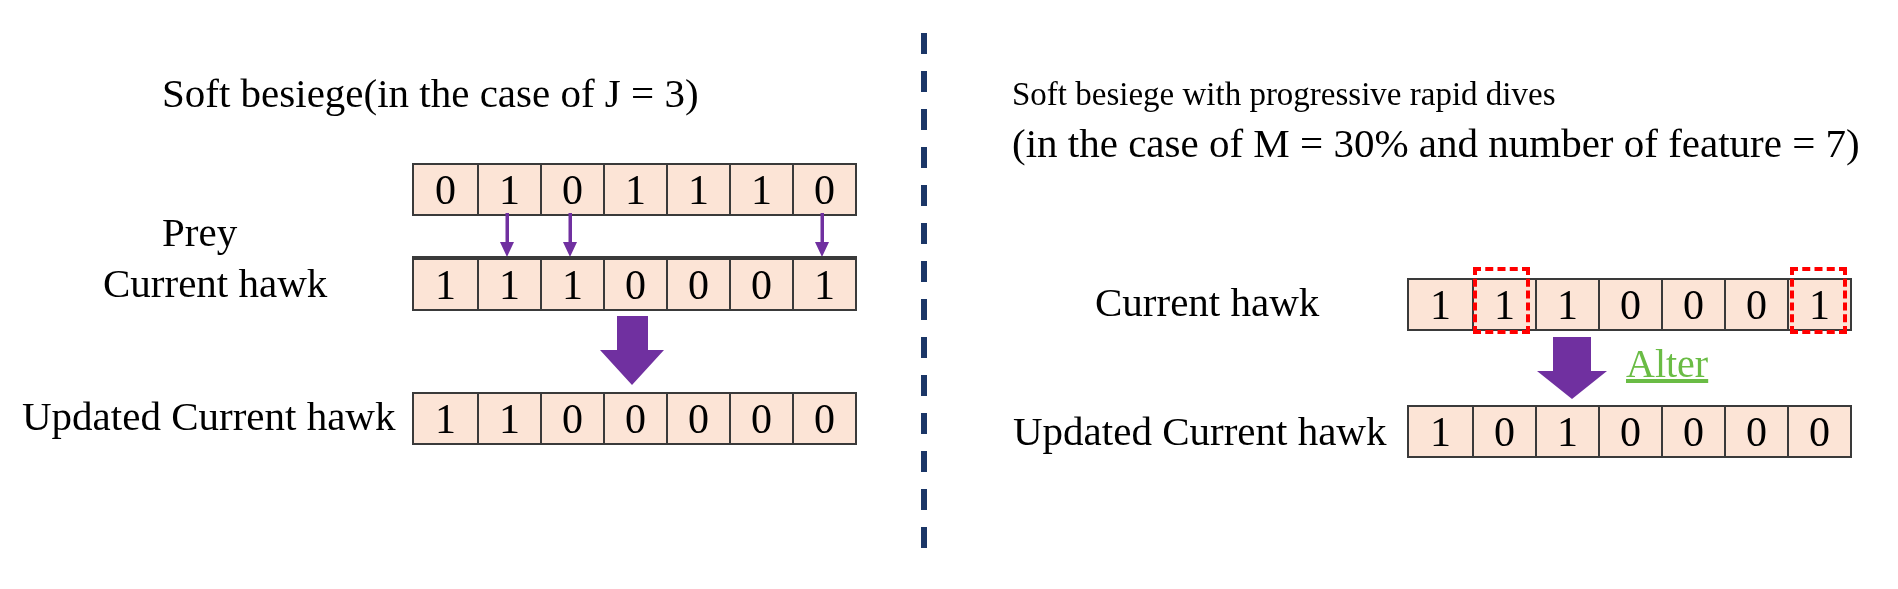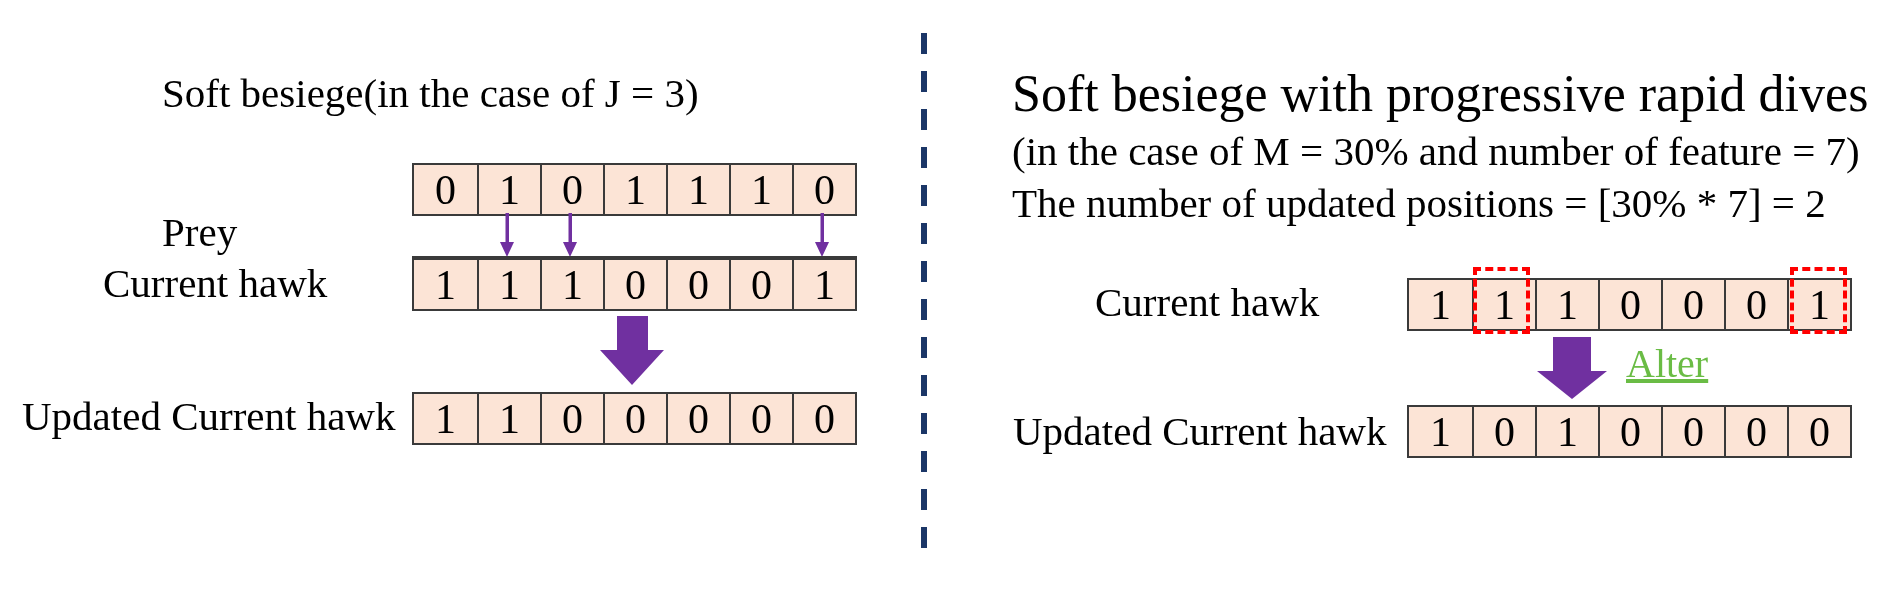--- a/index.html
+++ b/index.html
@@ -86,23 +86,22 @@
     <div class="cell">1</div>
     <div class="cell">0</div>
     <div class="cell">0</div>
     <div class="cell">0</div>
     <div class="cell">0</div>
     <div class="cell">0</div>
   </div>
 
   <div class="divider"></div>
 
-  <div class="txt" style="left:1012px; top:70px; font-size:52px;">Soft besiege with progressive rapid dives</div>
-  <div class="txt" style="left:1012px; top:119px; font-size:41px;margin-top:8px;">(in the case of M = 30% and number of feature = 7)</div>
-  <div class="txt" style="left:1012px; top:179px; font-size:41px;">The number of updated positions = [30% * 7] = 2</div>
+  <div class="txt" style="left:1012px; top:70px; font-size:33px;">Soft besiege with progressive rapid dives</div>
+  <div class="txt" style="left:1012px; top:119px; font-size:41px;">(in the case of M = 30% and number of feature = 7)</div>
 
   <div class="txt" style="left:1095px; top:278px; font-size:41px;">Current hawk</div>
   <div class="bitrow" style="left:1407px; top:278px;">
     <div class="cell">1</div>
     <div class="cell">1</div>
     <div class="cell">1</div>
     <div class="cell">0</div>
     <div class="cell">0</div>
     <div class="cell">0</div>
     <div class="cell">1</div>

